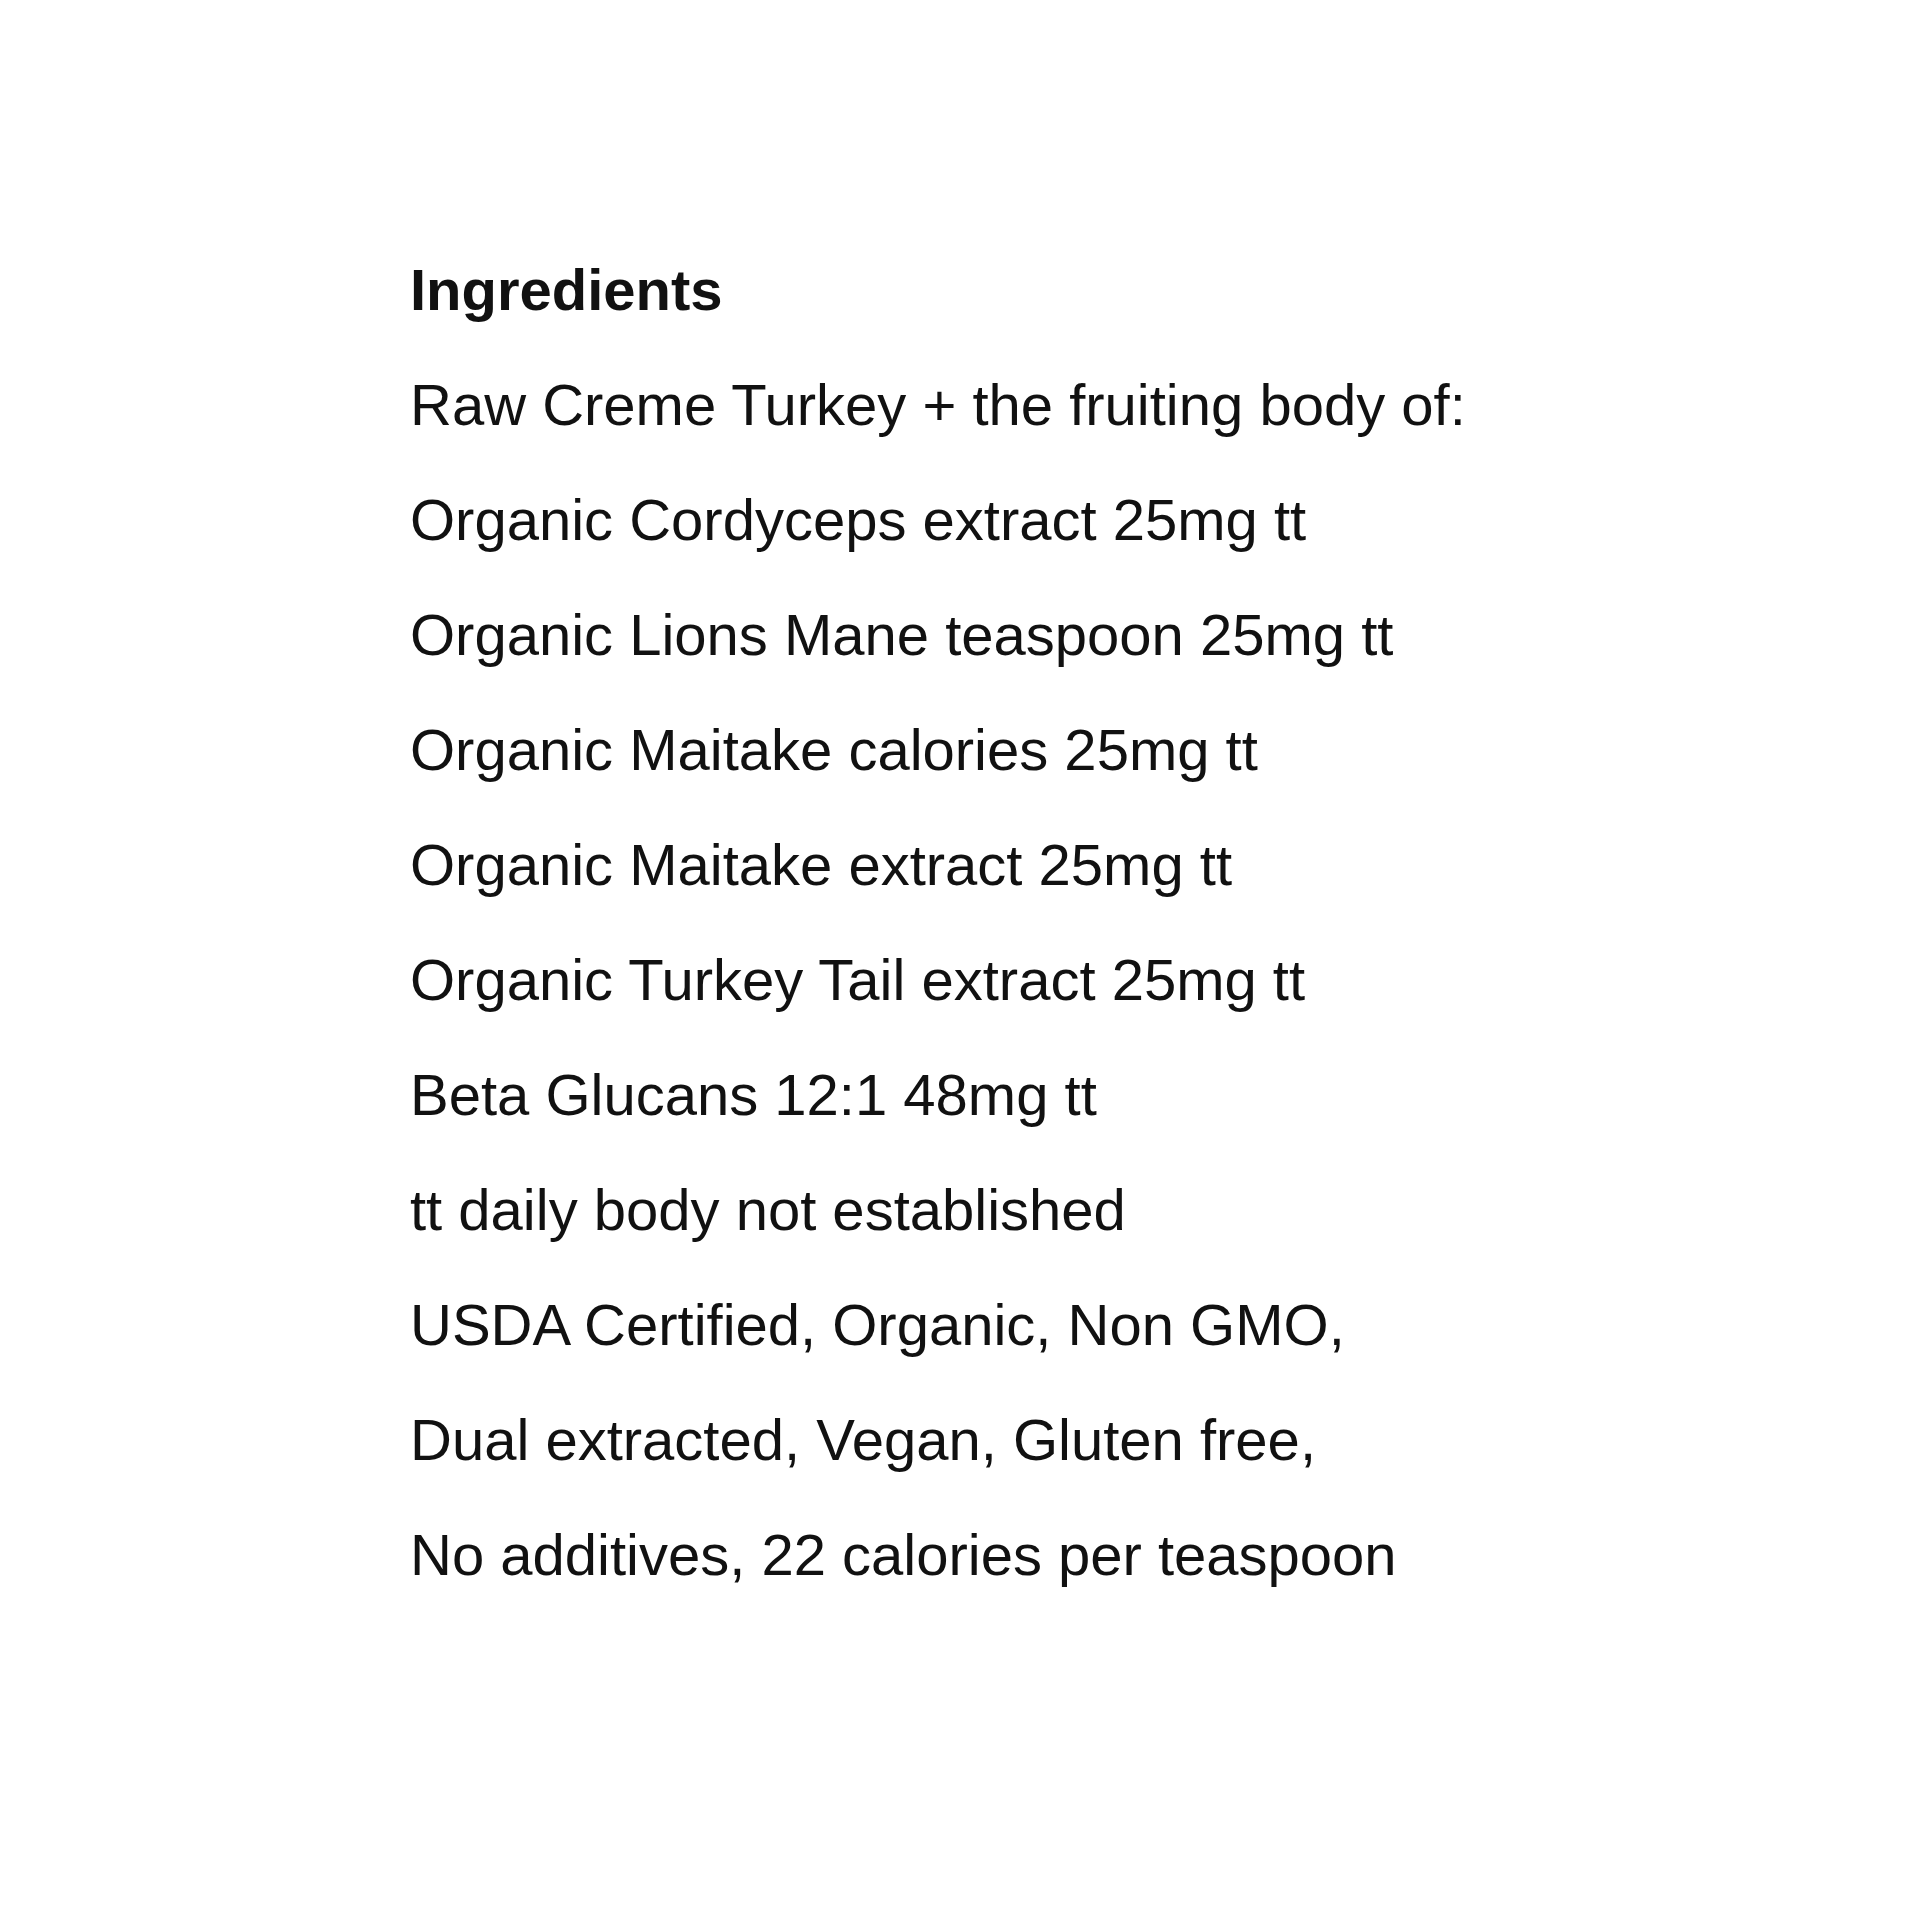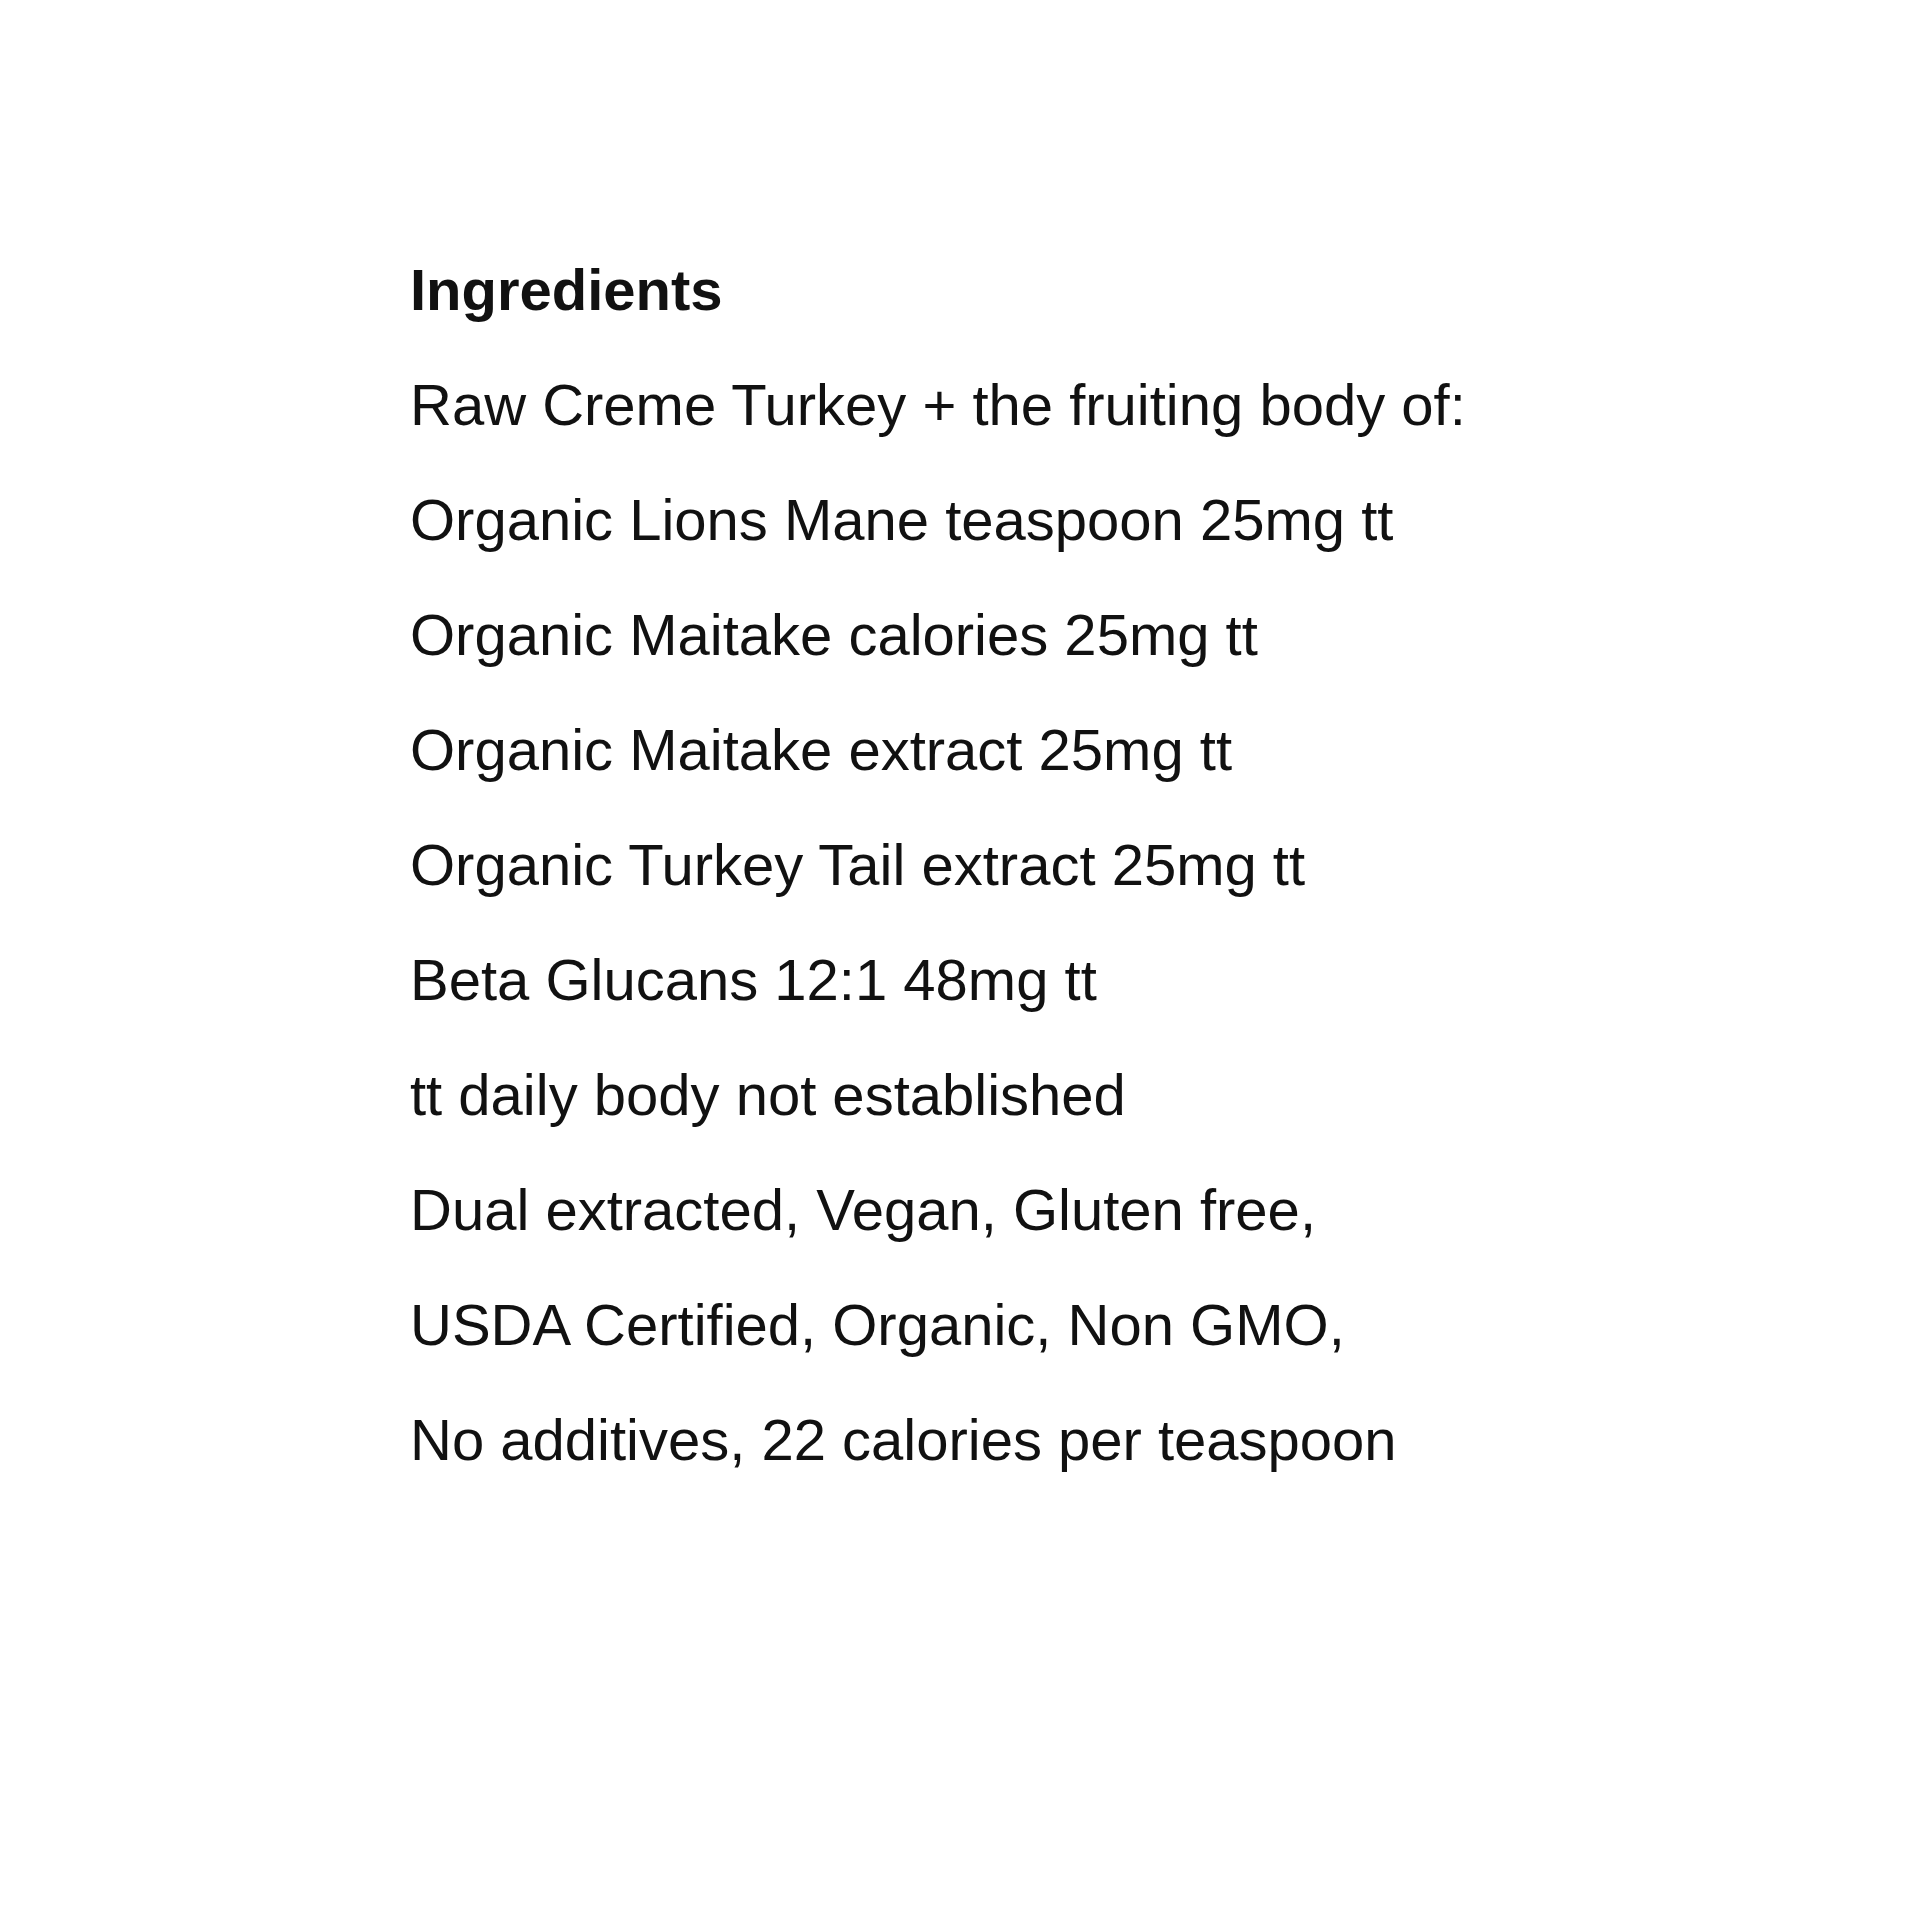--- a/index.html
+++ b/index.html
@@ -40,25 +40,26 @@
   }
 </style>
 </head>
 <body>
 
 <div class="page">
   <div class="text-block">
     <p class="title">Ingredients</p>
     <div id="ingredients-list">
         <p class="line">Raw Creme Turkey + the fruiting body of:</p>
+        <p class="line">Organic Cordyceps extract 25mg tt</p>
         <p class="line">Organic Lions Mane teaspoon 25mg tt</p>
         <p class="line">Organic Maitake calories 25mg tt</p>
         <p class="line">Organic Maitake extract 25mg tt</p>
         <p class="line">Organic Turkey Tail extract 25mg tt</p>
         <p class="line">Beta Glucans 12:1 48mg tt</p>
         <p class="line">tt daily body not established</p>
+        <p class="line">USDA Certified, Organic, Non GMO,</p>
         <p class="line">Dual extracted, Vegan, Gluten free,</p>
-        <p class="line">USDA Certified, Organic, Non GMO,</p>
         <p class="line">No additives, 22 calories per teaspoon</p>
       </div>
   </div>
 </div>
 
 
 </body></html>

